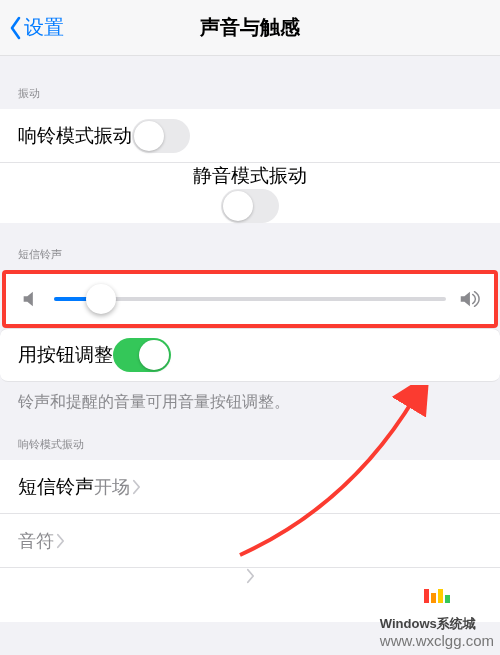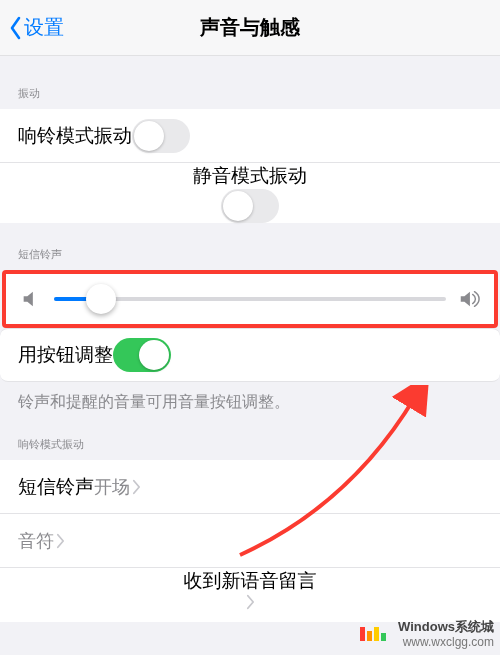--- a/index.html
+++ b/index.html
@@ -89,25 +89,25 @@
     position:absolute; top:50%; width:30px; height:30px; border-radius:50%;
     background:#fff; box-shadow:0 2px 5px rgba(0,0,0,.3);
     transform:translate(-50%,-50%);
   }
   .annot-arrow {
     position:absolute; pointer-events:none;
   }
   .wm {
     position:absolute; right:6px; bottom:6px;
     font-size:13px; color:#444; background:rgba(255,255,255,.0);
-    display:flex; align-items:center; gap:12px;
+    display:flex; align-items:center; gap:12px;flex-direction:column;
   }
   .wm .bars { display:flex; gap:2px; align-items:flex-end; }
   .wm .bars span { width:5px; display:block; }
-  .wm .url { font-size:12px; color:#777; display:block; text-align:right; margin-top:-1px;}
+  .wm .url { font-size:15px; color:#777; display:block; text-align:right; margin-top:-1px;}
 </style>
 </head>
 <body>
 
 <div class="navbar">
   <div class="back">
     <svg viewBox="0 0 12 24">
         <path d="M10 2 L3 12 L10 22" stroke="#007aff" stroke-width="2.6" fill="none" stroke-linecap="round" stroke-linejoin="round"></path>
       </svg>
     <span>设置</span>
@@ -169,21 +169,20 @@
   </div>
   <div class="row">
     <div class="right">
       <span class="value">音符</span>
       <svg class="chev" viewBox="0 0 10 18">
           <path d="M2 2l6 7-6 7" stroke="#c7c7cc" stroke-width="2" fill="none" stroke-linecap="round" stroke-linejoin="round"></path>
         </svg>
     </div>
   </div>
   <div class="row">
-    <span class="label">收到新语音留言</span>
     <div class="right">
       <svg class="chev" viewBox="0 0 10 18">
           <path d="M2 2l6 7-6 7" stroke="#c7c7cc" stroke-width="2" fill="none" stroke-linecap="round" stroke-linejoin="round"></path>
         </svg>
     </div>
   </div>
 </div>
 
 <svg class="annot-arrow" style="left:210px; top:385px;" width="240" height="190">
   <defs>

